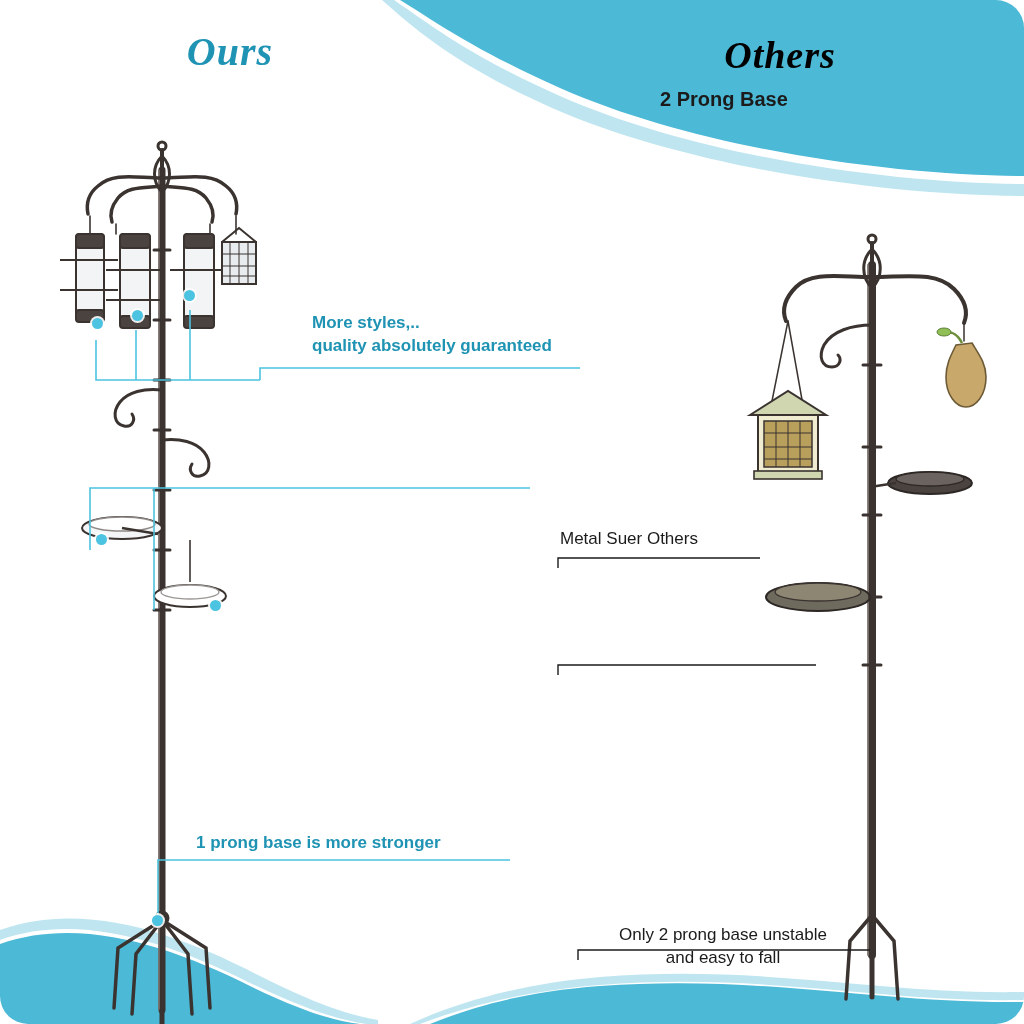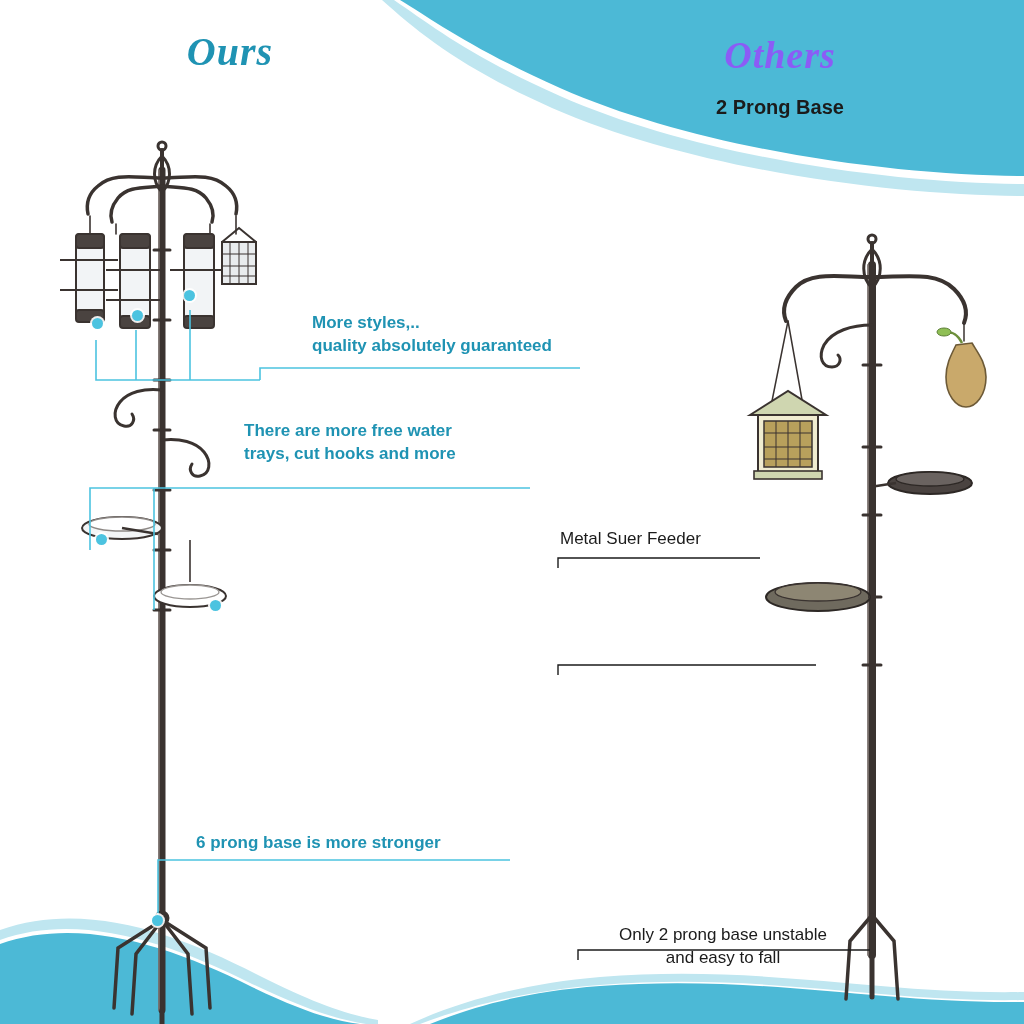--- a/index.html
+++ b/index.html
@@ -7,20 +7,21 @@
     padding: 0;
     background: #ffffff;
   }
   #root {
     position: relative;
     width: 1024px;
     height: 1024px;
     background: #ffffff;
     overflow: hidden;
     font-family: "Liberation Sans", sans-serif;
+    border-radius: 28px;
   }
 
   
   .wave-svg {
     position: absolute;
     left: 0;
     top: 0;
     width: 1024px;
     height: 1024px;
     pointer-events: none;
@@ -54,29 +55,28 @@
   .heading-others {
     position: absolute;
     left: 670px;
     top: 33px;
     width: 220px;
     text-align: center;
     font-family: "Liberation Serif", serif;
     font-weight: bold;
     font-style: italic;
     font-size: 38px;
-    color: #8b5cf6;
+    color: #000000;
     letter-spacing: 1px;
   }
   .sub-others {
     position: absolute;
     left: 660px;
-    top: 96px;
+    top: 88px;
     width: 240px;
-    text-align: center;
     font-family: "Liberation Sans", sans-serif;
     font-weight: bold;
     font-size: 20px;
     color: #1b1b1b;
   }
 
   
   .callout {
     position: absolute;
     font-family: "Liberation Sans", sans-serif;
@@ -315,21 +315,19 @@
   <div class="dot" style="left:96px; top:534px;"></div>
   <div class="dot" style="left:210px; top:600px;"></div>
   <div class="dot" style="left:152px; top:915px;"></div>
 
   <div class="heading-ours">Ours</div>
   <div class="heading-others">Others</div>
   <div class="sub-others">2 Prong Base</div>
 
   <div class="callout teal c1">More styles,..
  quality absolutely guaranteed</div>
-  <div class="callout teal c2">There are more free water
-trays, cut hooks and more</div>
-  <div class="callout teal c3">6 prong base is more stronger</div>
-
-  <div class="callout dark c4">Metal Suer Feeder</div>
+  <div class="callout teal c3">1 prong base is more stronger</div>
+
+  <div class="callout dark c4">Metal Suer Others</div>
   <div class="callout dark c6">Only 2 prong base unstable
 and easy to fall</div>
 
 </div>
 
 </body></html>

